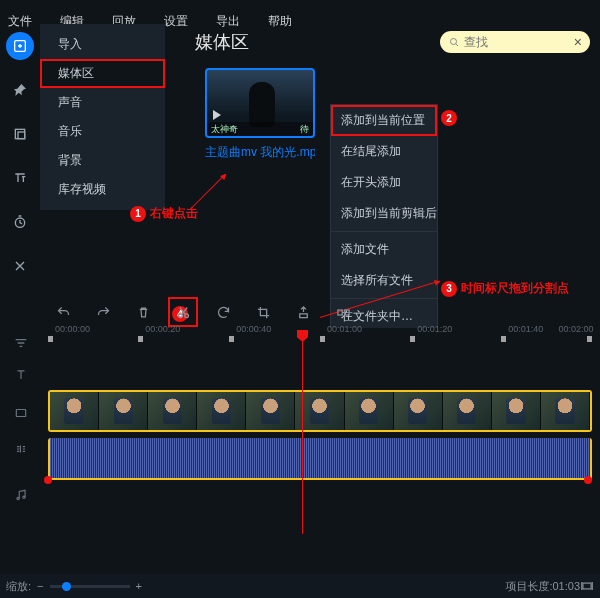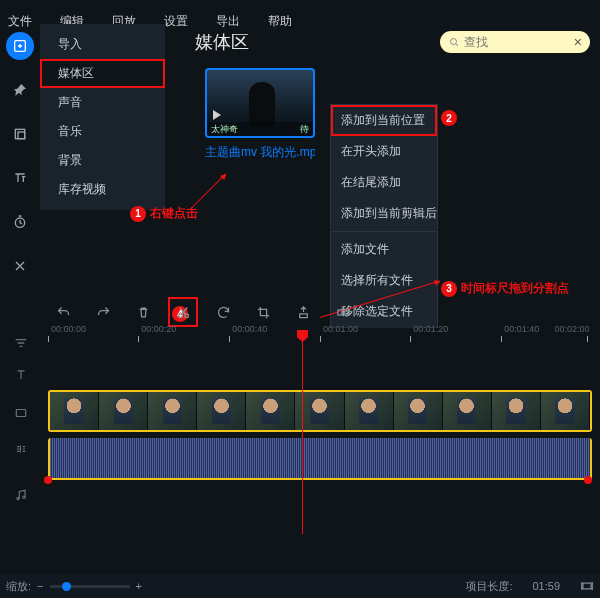--- a/index.html
+++ b/index.html
@@ -214,21 +214,21 @@
     display: flex; align-items: center; justify-content: center;
   }
   .ruler {
     position: absolute;
     left: 48px; right: 8px; top: 8px;
     height: 18px;
   }
   .ruler .tick {
     position: absolute; top: 0;
     font-size: 9px; color: #5a636c;
-    border-left: 1px solid #a3a3a3;
+    border-left: 5px solid #a3a3a3;
     padding-left: 2px;
     height: 6px;
   }
   .ruler .ticklabel { position: absolute; top: -12px; font-size: 9px; color: #5a636c; white-space: nowrap; }
 
   .playhead {
     position: absolute;
     top: 2px; bottom: 40px;
     width: 1px;
     background: #e11;
@@ -294,21 +294,21 @@
   .statusbar .zoom {
     display: flex; align-items: center; gap: 6px;
   }
   .statusbar .slider {
     width: 80px; height: 3px; background: #2a333e; position: relative;
   }
   .statusbar .slider .knob {
     position: absolute; left: 12px; top: -3px;
     width: 9px; height: 9px; border-radius: 50%; background: #0d7eff;
   }
-  .statusbar .right { margin-left: auto; display: flex; gap: 20px; align-items: center; }
+  .statusbar .right { margin-left: auto; display: flex; gap: 0; align-items: center; }
 </style>
 </head>
 <body>
 
 <div class="menubar">
   <span>文件</span>
   <span>编辑</span>
   <span>回放</span>
   <span>设置</span>
   <span>导出</span>
@@ -381,27 +381,26 @@
         <span>太神奇</span>
         <span>待</span>
       </div>
     </div>
     <div class="thumb-label">主题曲mv 我的光.mp4</div>
   </div>
 </div>
 
 <div class="ctxmenu">
   <div class="citem selected">添加到当前位置</div>
+  <div class="citem">在结尾添加</div>
   <div class="citem">在开头添加</div>
-  <div class="citem">在结尾添加</div>
   <div class="citem">添加到当前剪辑后</div>
   <hr>
   <div class="citem">添加文件</div>
   <div class="citem">选择所有文件</div>
-  <div class="citem">移除选定文件</div>
   <hr>
   <div class="citem">在文件夹中…</div>
   <div class="citem">文件信息</div>
 </div>
 
 <div class="anno" style="left:130px; top:205px;">
   <span class="badge">1</span>
   <span>右键点击</span>
 </div>
 <div class="anno-arrow" style="left:190px; top:209px; width:50px; transform:rotate(-45deg);"></div>
@@ -548,19 +547,19 @@
   <div class="zoom">
     <span>缩放:</span>
     <span>−</span>
     <div class="slider">
         <div class="knob"></div>
       </div>
     <span>+</span>
   </div>
   <div class="right">
     <span>项目长度:</span>
-    <span>01:59</span>
+    <span>01:03</span>
     <svg width="14" height="14" viewBox="0 0 24 24" fill="none" stroke="#8a939c" stroke-width="2">
         <rect x="5" y="7" width="14" height="10"></rect>
         <path d="M3 5v14M21 5v14"></path>
       </svg>
   </div>
 </div>
 
 </body></html>

